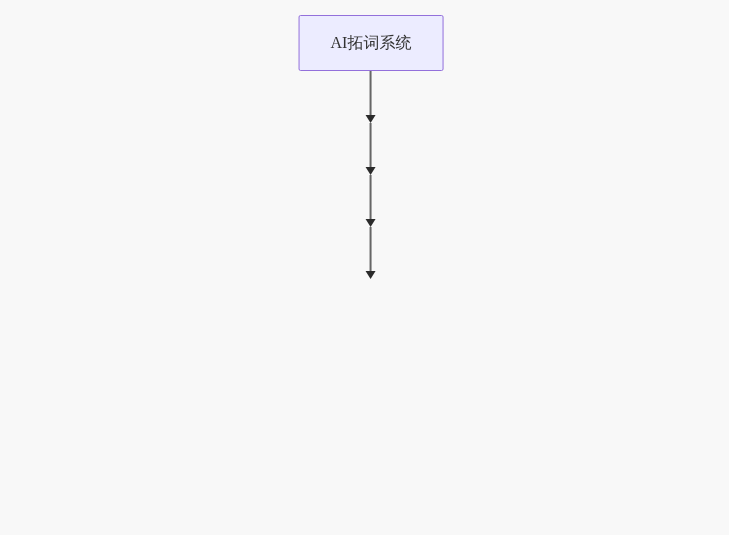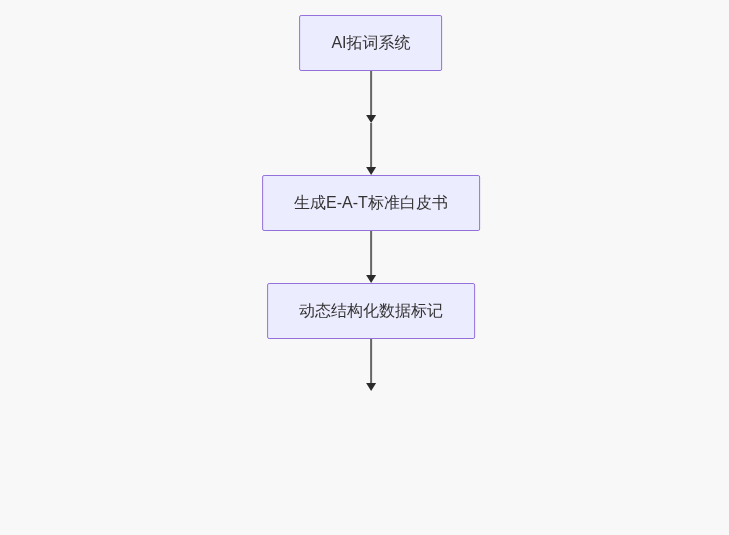--- a/index.html
+++ b/index.html
@@ -15,20 +15,21 @@
     position: relative;
   }
   .flowchart {
     position: absolute;
     top: 15px;
     left: 371px;
     transform: translateX(-50%);
     display: flex;
     flex-direction: column;
     align-items: center;
+    font-family: Liberation Serif, serif;
   }
   .node {
     box-sizing: border-box;
     height: 56px;
     padding: 0 31px;
     background: #ececff;
     border: 1px solid #9370db;
     border-radius: 2px;
     display: flex;
     align-items: center;
@@ -71,32 +72,26 @@
     <div class="shaft"></div>
     <div class="head"></div>
   </div>
 
 
   <div class="arrow">
     <div class="shaft"></div>
     <div class="head"></div>
   </div>
 
-  <div class="node">
-    <span>生成E-A-T标准白皮书</span>
-  </div>
 
   <div class="arrow">
     <div class="shaft"></div>
     <div class="head"></div>
   </div>
 
-  <div class="node">
-    <span>动态结构化数据标记</span>
-  </div>
 
   <div class="arrow">
     <div class="shaft"></div>
     <div class="head"></div>
   </div>
 
 
 </div>
 
 </body></html>

